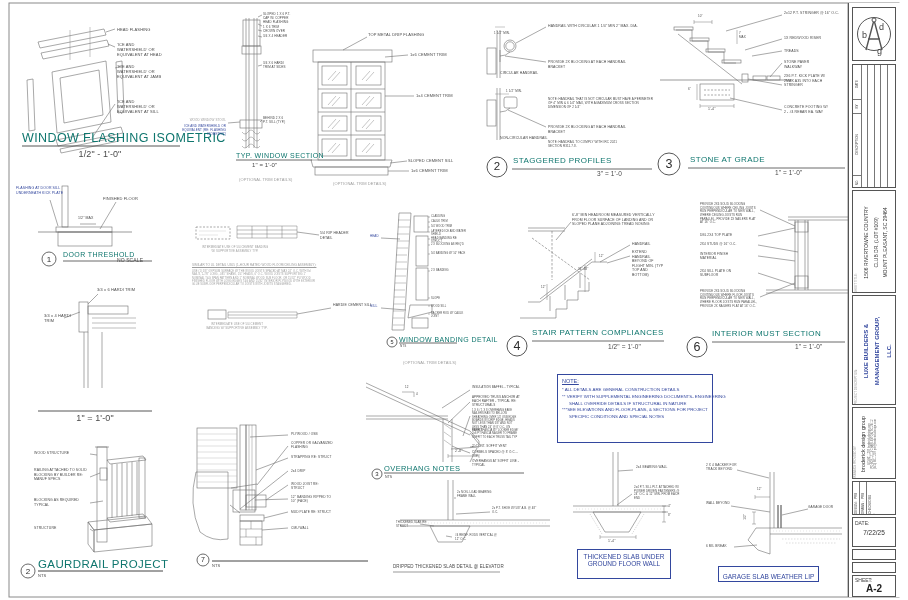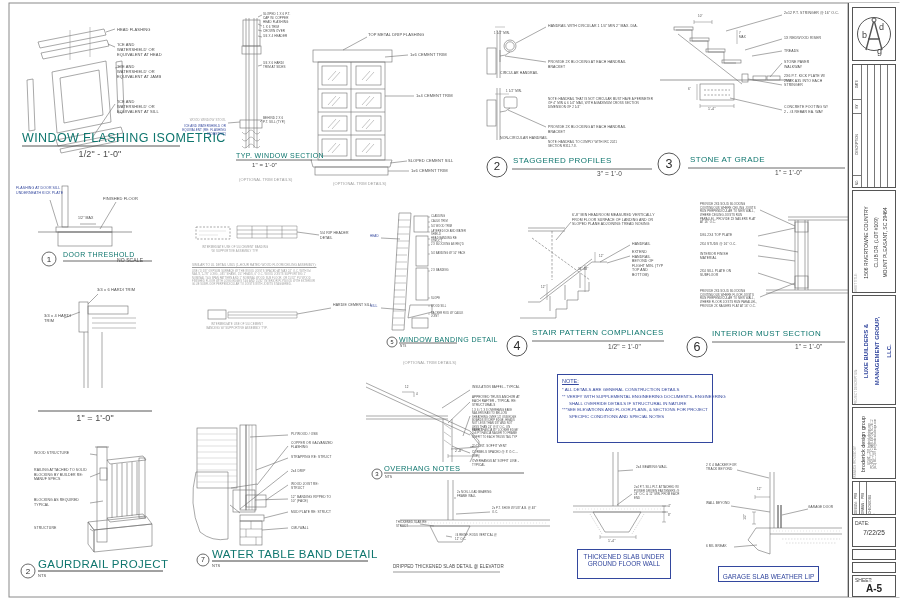--- a/index.html
+++ b/index.html
@@ -414,21 +414,20 @@
 
 <span class="lb f32" style="left:291px;top:432px;width:48px;">PLYWOOD / OSB</span>
 <span class="lb f32" style="left:291px;top:441px;width:50px;">COPPER OR GALVANIZED FLASHING</span>
 <span class="lb f32" style="left:291px;top:455px;width:48px;">STRAPPING RE: STRUCT</span>
 <span class="lb f32" style="left:291px;top:469px;width:42px;">2x4 DRIP</span>
 <span class="lb f32" style="left:291px;top:482px;width:42px;">WOOD JOIST RE: STRUCT</span>
 <span class="lb f32" style="left:291px;top:495px;width:44px;">12" BANDING RIPPED TO 10" (FACE)</span>
 <span class="lb f32" style="left:291px;top:510px;width:48px;">MUD PLATE RE: STRUCT</span>
 <span class="lb f32" style="left:291px;top:526px;width:42px;">CMU WALL</span>
 <span class="num f7" style="left:197px;top:556px;width:12px;">7</span>
-<span class="lb f11 ttl" style="left:212px;top:547px;">WATER TABLE BAND DETAIL</span>
 <span class="lb f4" style="left:212px;top:563px;">NTS</span>
 
 <span class="lb f28" style="left:457px;top:491px;width:44px;">2x NON- LOAD BEARING FRAME WALL</span>
 <span class="lb f28" style="left:492px;top:507px;width:46px;">2x P.T. SHOE W/ 5/8" A.B. @ 48" O.C.</span>
 <span class="lb f28" style="left:455px;top:534px;width:46px;">#4 REINF. RODS VERTICAL @ 12" O.C.</span>
 <span class="lb f28" style="left:396px;top:521px;width:38px;">THICKENED SLAB RE: STRUCT</span>
 <span class="lb f45" style="left:393px;top:564px;width:130px;">DRIPPED THICKENED SLAB DETAIL  @ ELEVATOR</span>
 
 <span class="lb f32" style="left:636px;top:465px;width:44px;">2x4 BEARING WALL</span>
 <span class="lb f28" style="left:634px;top:486px;width:48px;">2x4 P.T. SILL PLT. ATTACHED W/ POWER DRIVEN FASTENERS @ 24" O.C. &amp; 12" MIN. FROM EACH END</span>
@@ -531,17 +530,17 @@
   <div class="tbx" style="top:514px;height:30px;">
     <div class="f5" style="padding:2px 0 0 2px;color:#444;">DATE:</div>
     <div class="f65 ctr" style="margin-top:3px;color:#333;">7/22/25</div>
   </div>
 
   <div class="tbx" style="top:546px;height:11px;"></div>
   <div class="tbx" style="top:559px;height:11px;"></div>
 
   <div class="tbx" style="top:572px;height:22px;">
     <div class="f5" style="padding:1px 0 0 2px;color:#444;">SHEET:</div>
-    <div class="f10 ctr" style="font-weight:bold;color:#222;">A-5</div>
+    <div class="f10 ctr" style="font-weight:bold;color:#222;">A-2</div>
   </div>
 
 </div>
 </div>
 
 </body></html>

